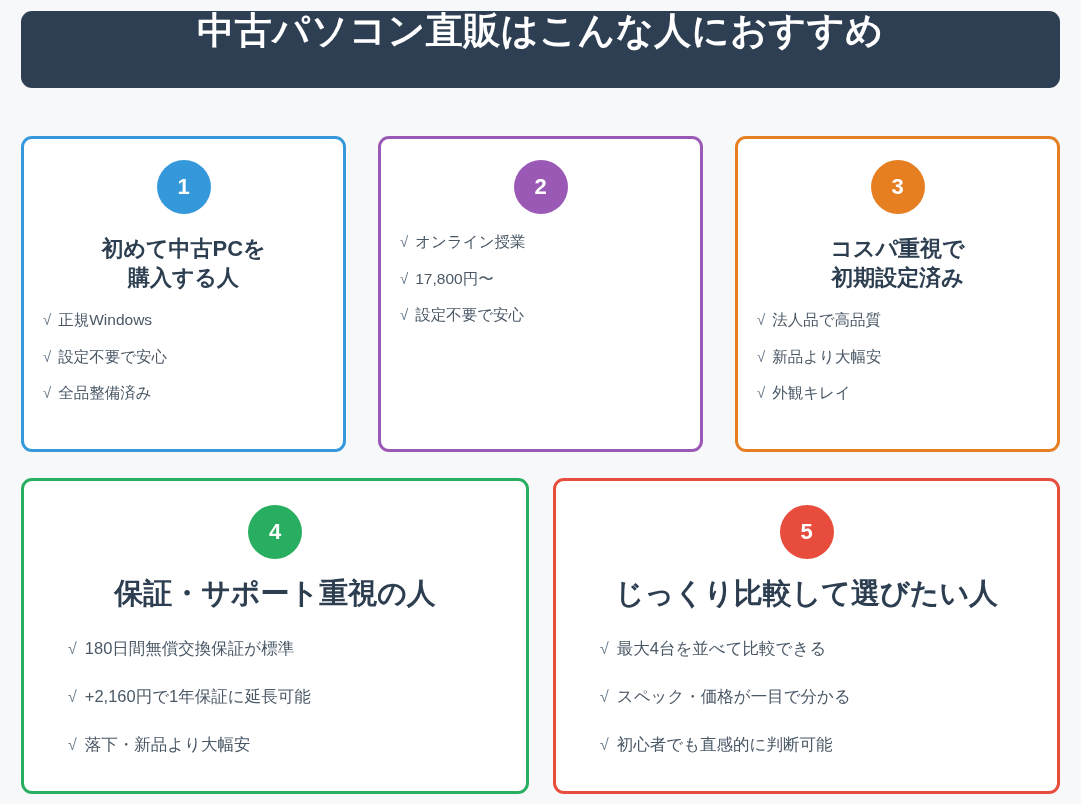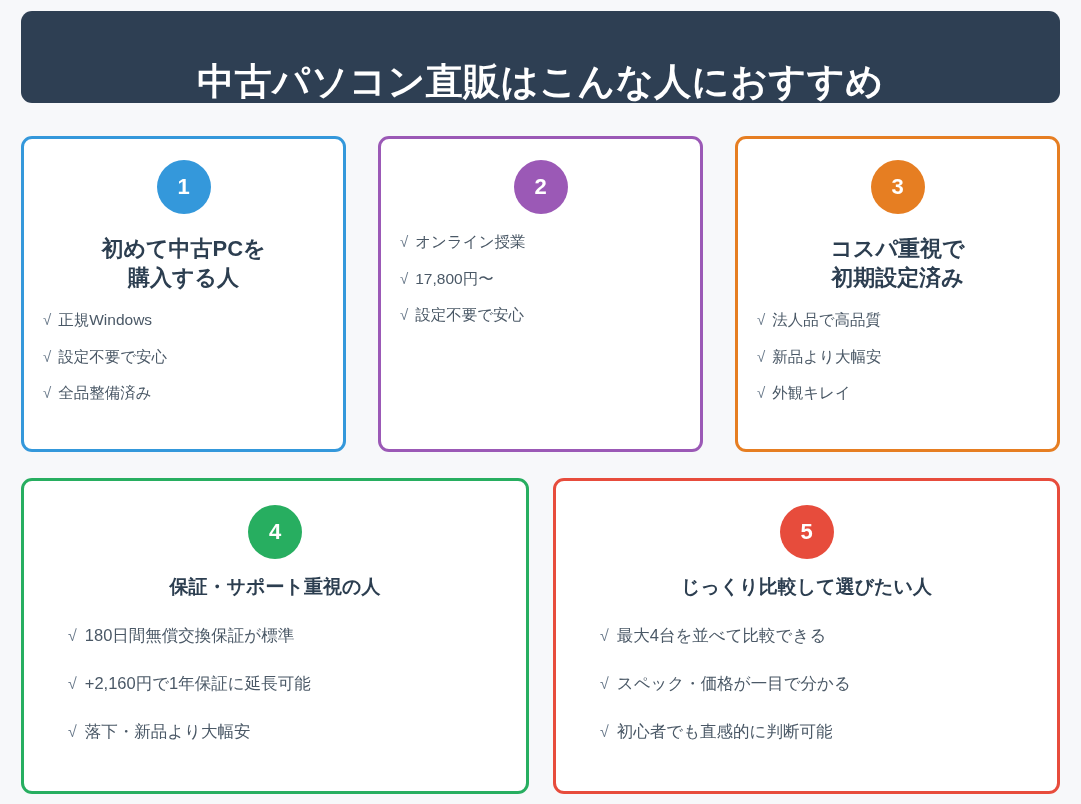--- a/index.html
+++ b/index.html
@@ -20,25 +20,25 @@
     background: #f7f8fa;
     overflow: hidden;
   }
 
   
   .header-banner {
     position: absolute;
     left: 21px;
     top: 11px;
     width: 1039px;
-    height: 92px;
+    height: 77px;
     background: #2e3f53;
     border-radius: 11px;
     display: flex;
-    align-items: flex-end;
+    align-items: flex-start;
     justify-content: center;
   }
   .header-title {
     color: #ffffff;
     font-size: 37px;
     font-weight: bold;
     letter-spacing: 0.5px;
     line-height: 1.1;
     white-space: nowrap;
   }
@@ -115,21 +115,21 @@
   #card-3 { left: 735px; top: 136px; width: 325px; height: 316px; border-color: #e67e22; }
 
   
   .row-bottom .badge {
     width: 54px;
     height: 54px;
     font-size: 22px;
     margin-top: 24px;
   }
   .row-bottom .card-title {
-    font-size: 19px;
+    font-size: 29px;
     margin-top: 15px;
   }
   .row-bottom .card-list {
     margin-top: 28px;
     padding-left: 44px;
   }
   .row-bottom .card-list li {
     font-size: 16.5px;
     line-height: 1;
     margin-bottom: 31px;

